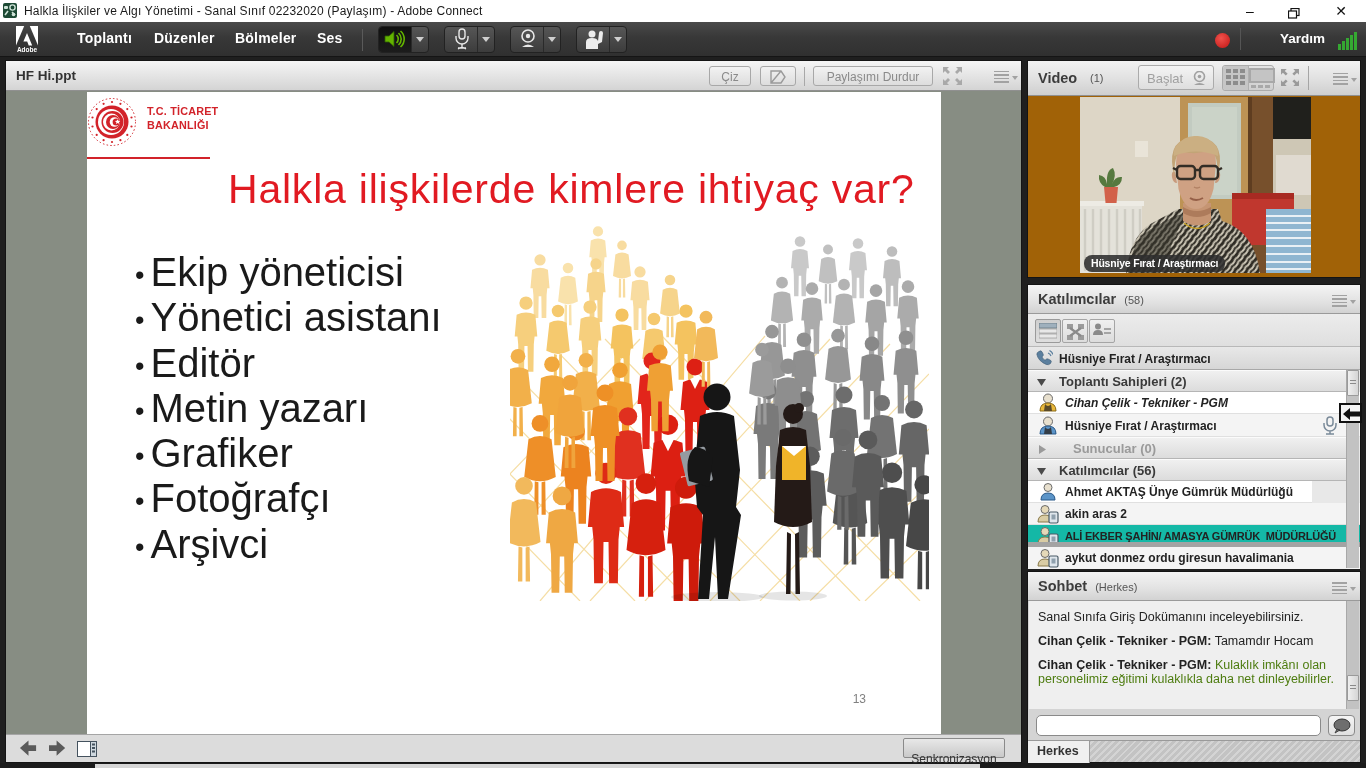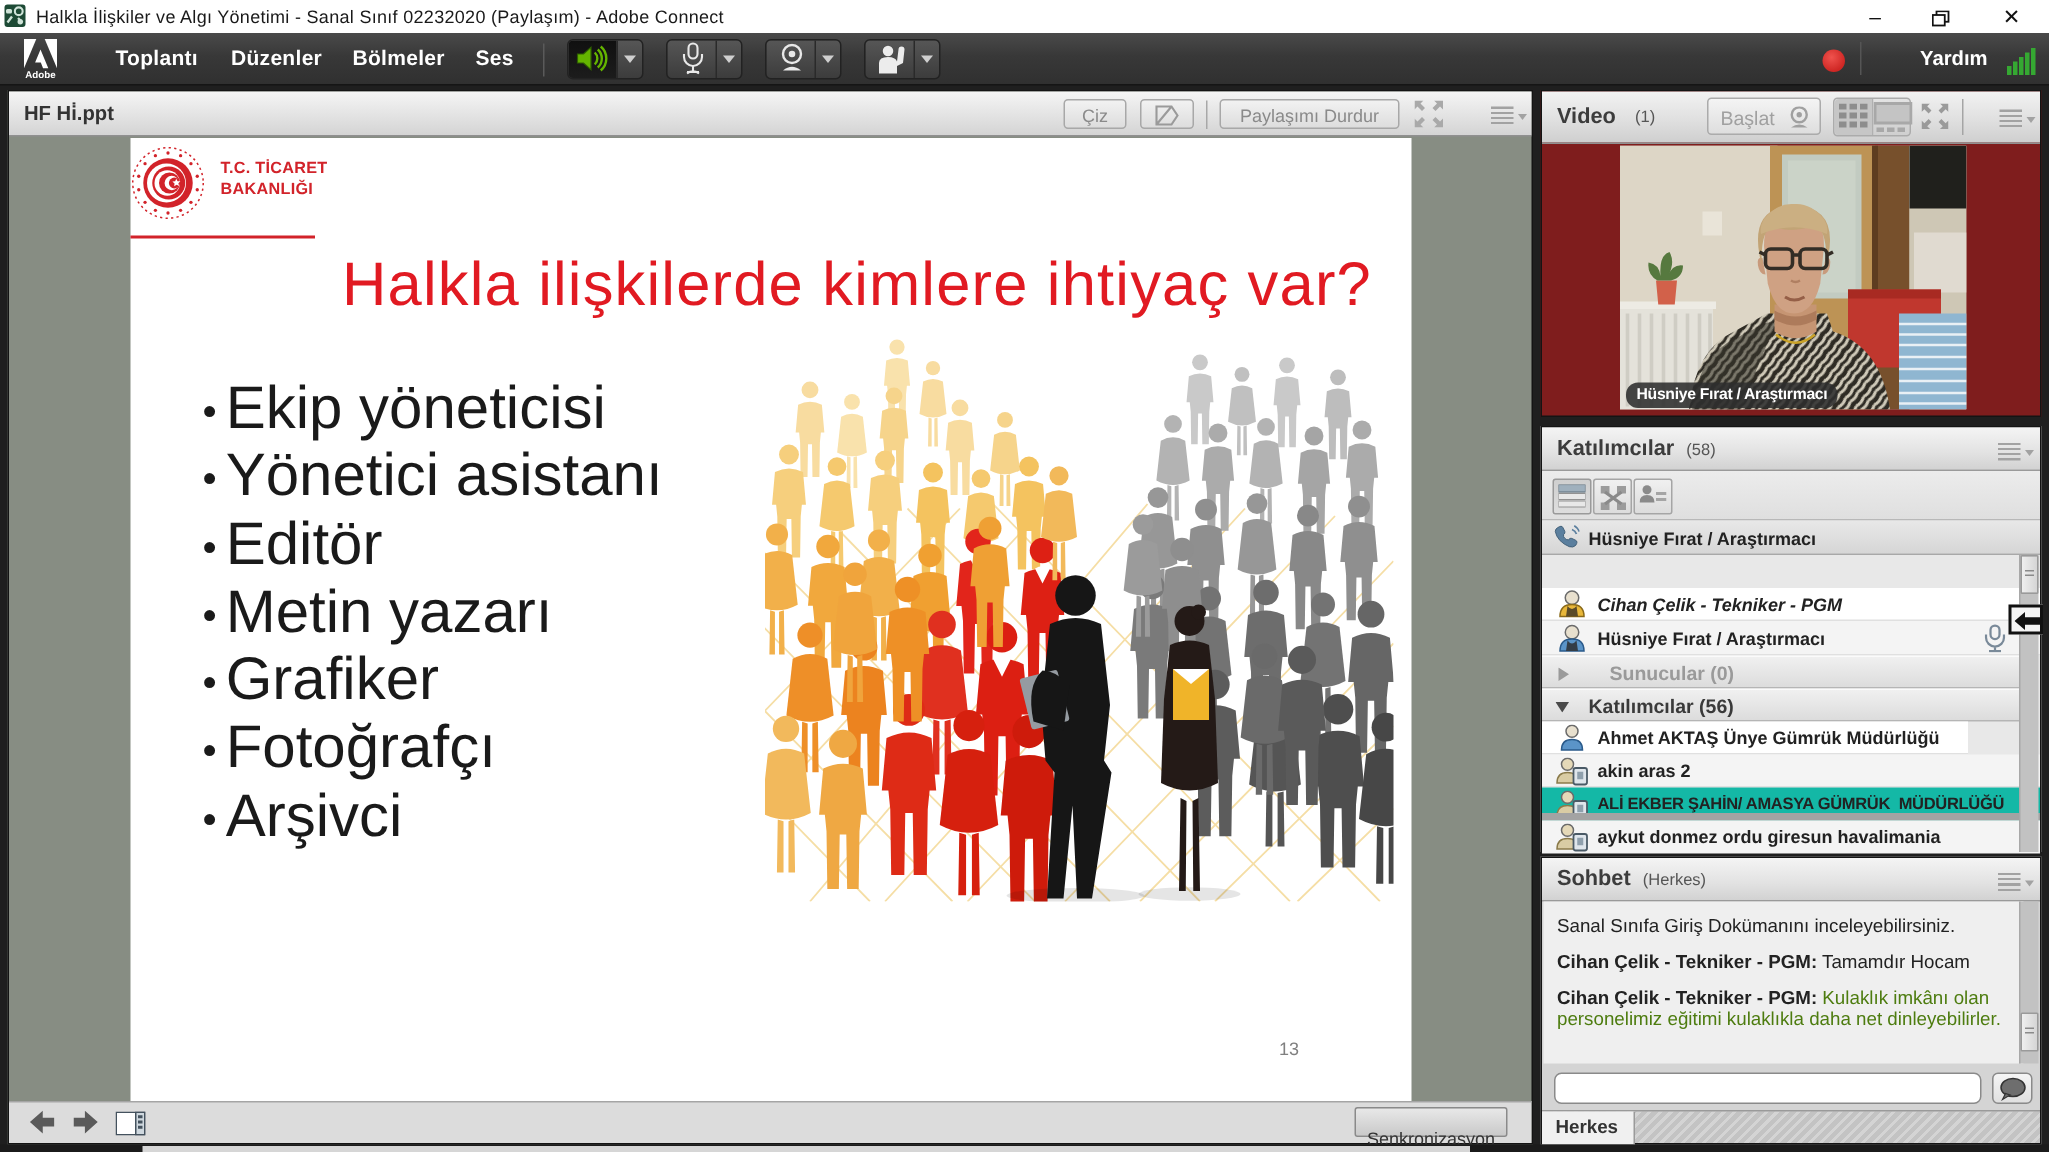--- a/index.html
+++ b/index.html
@@ -48,21 +48,21 @@
 #sharefoot { position:absolute; left:0px; bottom:0px; width:100%; height:28px;
   background:#dcdcdc; border-top:1px solid #a5a5a5; }
 
 
 #slidetitle { position:absolute; left:141px; top:74px; width:720px; font-size:41px; letter-spacing:0.78px; color:#e11a22; white-space:nowrap; }
 .bullet { position:absolute; left:48px; font-size:40px; color:#1a1a1a; white-space:nowrap; }
 .bullet:before { content:"•"; margin-right:6px; font-size:27px; vertical-align:2px; }
 #pagenum { position:absolute; right:75px; bottom:30px; font-size:12px; color:#808080; }
 
 
-#videopane { left:1027px; top:60px; width:334px; height:218px; background:#7f1d1d; border:1px solid #141414; }
+#videopane { left:1027px; top:60px; width:334px; height:218px; background:#a16207; border:1px solid #141414; }
 #vidhdr { position:absolute; left:0; top:0; width:100%; height:35px;
   background:linear-gradient(#f2f2f2,#e0e0e0 55%,#cfcfcf); border-bottom:1px solid #909090; }
 #vidlabel { position:absolute; left:56px; top:194px; height:17px; line-height:17px; padding:0 7px;
   background:rgba(45,45,45,0.88); border-radius:8px; color:#fff; font-size:10.5px; font-weight:bold; letter-spacing:-0.2px; }
 
 
 #partpane { left:1027px; top:284px; width:334px; height:284px; background:#e8e8e8; border:1px solid #141414; }
 .prow { position:absolute; left:0; width:332px; height:22px; font-size:12px; font-weight:bold; color:#222; white-space:nowrap; overflow:hidden; }
 .grow { position:absolute; left:0; width:319px; height:22px;
   background:linear-gradient(#f0f0f0,#dcdcdc); border-bottom:1px solid #b5b5b5; border-top:1px solid #fbfbfb;
@@ -510,20 +510,26 @@
     </div>
   </div>
 
   <div style="position:absolute; left:0; top:62px; width:332px; height:23px; background:linear-gradient(#e8e8e8,#d6d6d6); border-bottom:1px solid #a8a8a8;">
     <svg width="17" height="16" viewBox="0 0 17 16" style="position:absolute;left:8px;top:3px;">
       <path d="M2,1 q3,-2 4,0 l1.5,3 q0.5,1.5 -1,2.5 q-0.5,1.5 1,3 q1.5,1.5 3,1 q1,-1.5 2.5,-1 l3,1.5 q2,1 0,4 q-2,2 -5,1 q-4,-1.5 -7.5,-5 Q0.5,7.5 0,4 q0,-2 2,-3 z" fill="#5b7f9e" stroke="#3c5a73" stroke-width="0.7" transform="scale(0.85) translate(1,1)"></path>
       <path d="M12,3 a5 5 0 0 1 3,3 M13.5,0.5 a8 8 0 0 1 3.5,4" stroke="#5b7f9e" stroke-width="1.2" fill="none"></path>
     </svg>
     <span style="position:absolute; left:31px; top:5px; font-size:12px; font-weight:bold; color:#222;">Hüsniye Fırat / Araştırmacı</span>
   </div>
+  <div class="grow" style="top:85px;">
+    <svg width="9" height="8" style="position:absolute;left:9px;top:7px;">
+        <polygon points="0,1 9,1 4.5,8" fill="#4a4a4a"></polygon>
+      </svg>
+    <span style="position:absolute; left:31px; top:3px;">Toplantı Sahipleri (2)</span>
+  </div>
   <div class="prow" style="top:107px; background:#ffffff; border-bottom:1px solid #e0e0e0; width:332px;padding-left:14px;">
     <svg width="20" height="19" viewBox="0 0 20 19" style="position:absolute;left:10px;top:1px;">
       <circle cx="10" cy="5.5" r="4.5" fill="#E8E0CE" stroke="#6b6b6b" stroke-width="1"></circle>
       <path d="M2,18 q0,-8 8,-8 q8,0 8,8 z" fill="#E8B73A" stroke="#8a6a1a" stroke-width="1"></path>
       <path d="M7,11 q3,4 6,0 l1,7 h-8 z" fill="#5a4a28"></path>
     </svg>
     <span style="position:absolute; left:37px; top:4px; font-style:italic;">Cihan Çelik - Tekniker - PGM</span>
   </div>
   <div class="prow" style="top:129px; background:#f4f4f4; border-bottom:1px solid #e0e0e0; width:332px; height:23px;">
     <svg width="20" height="19" viewBox="0 0 20 19" style="position:absolute;left:10px;top:2px;">

